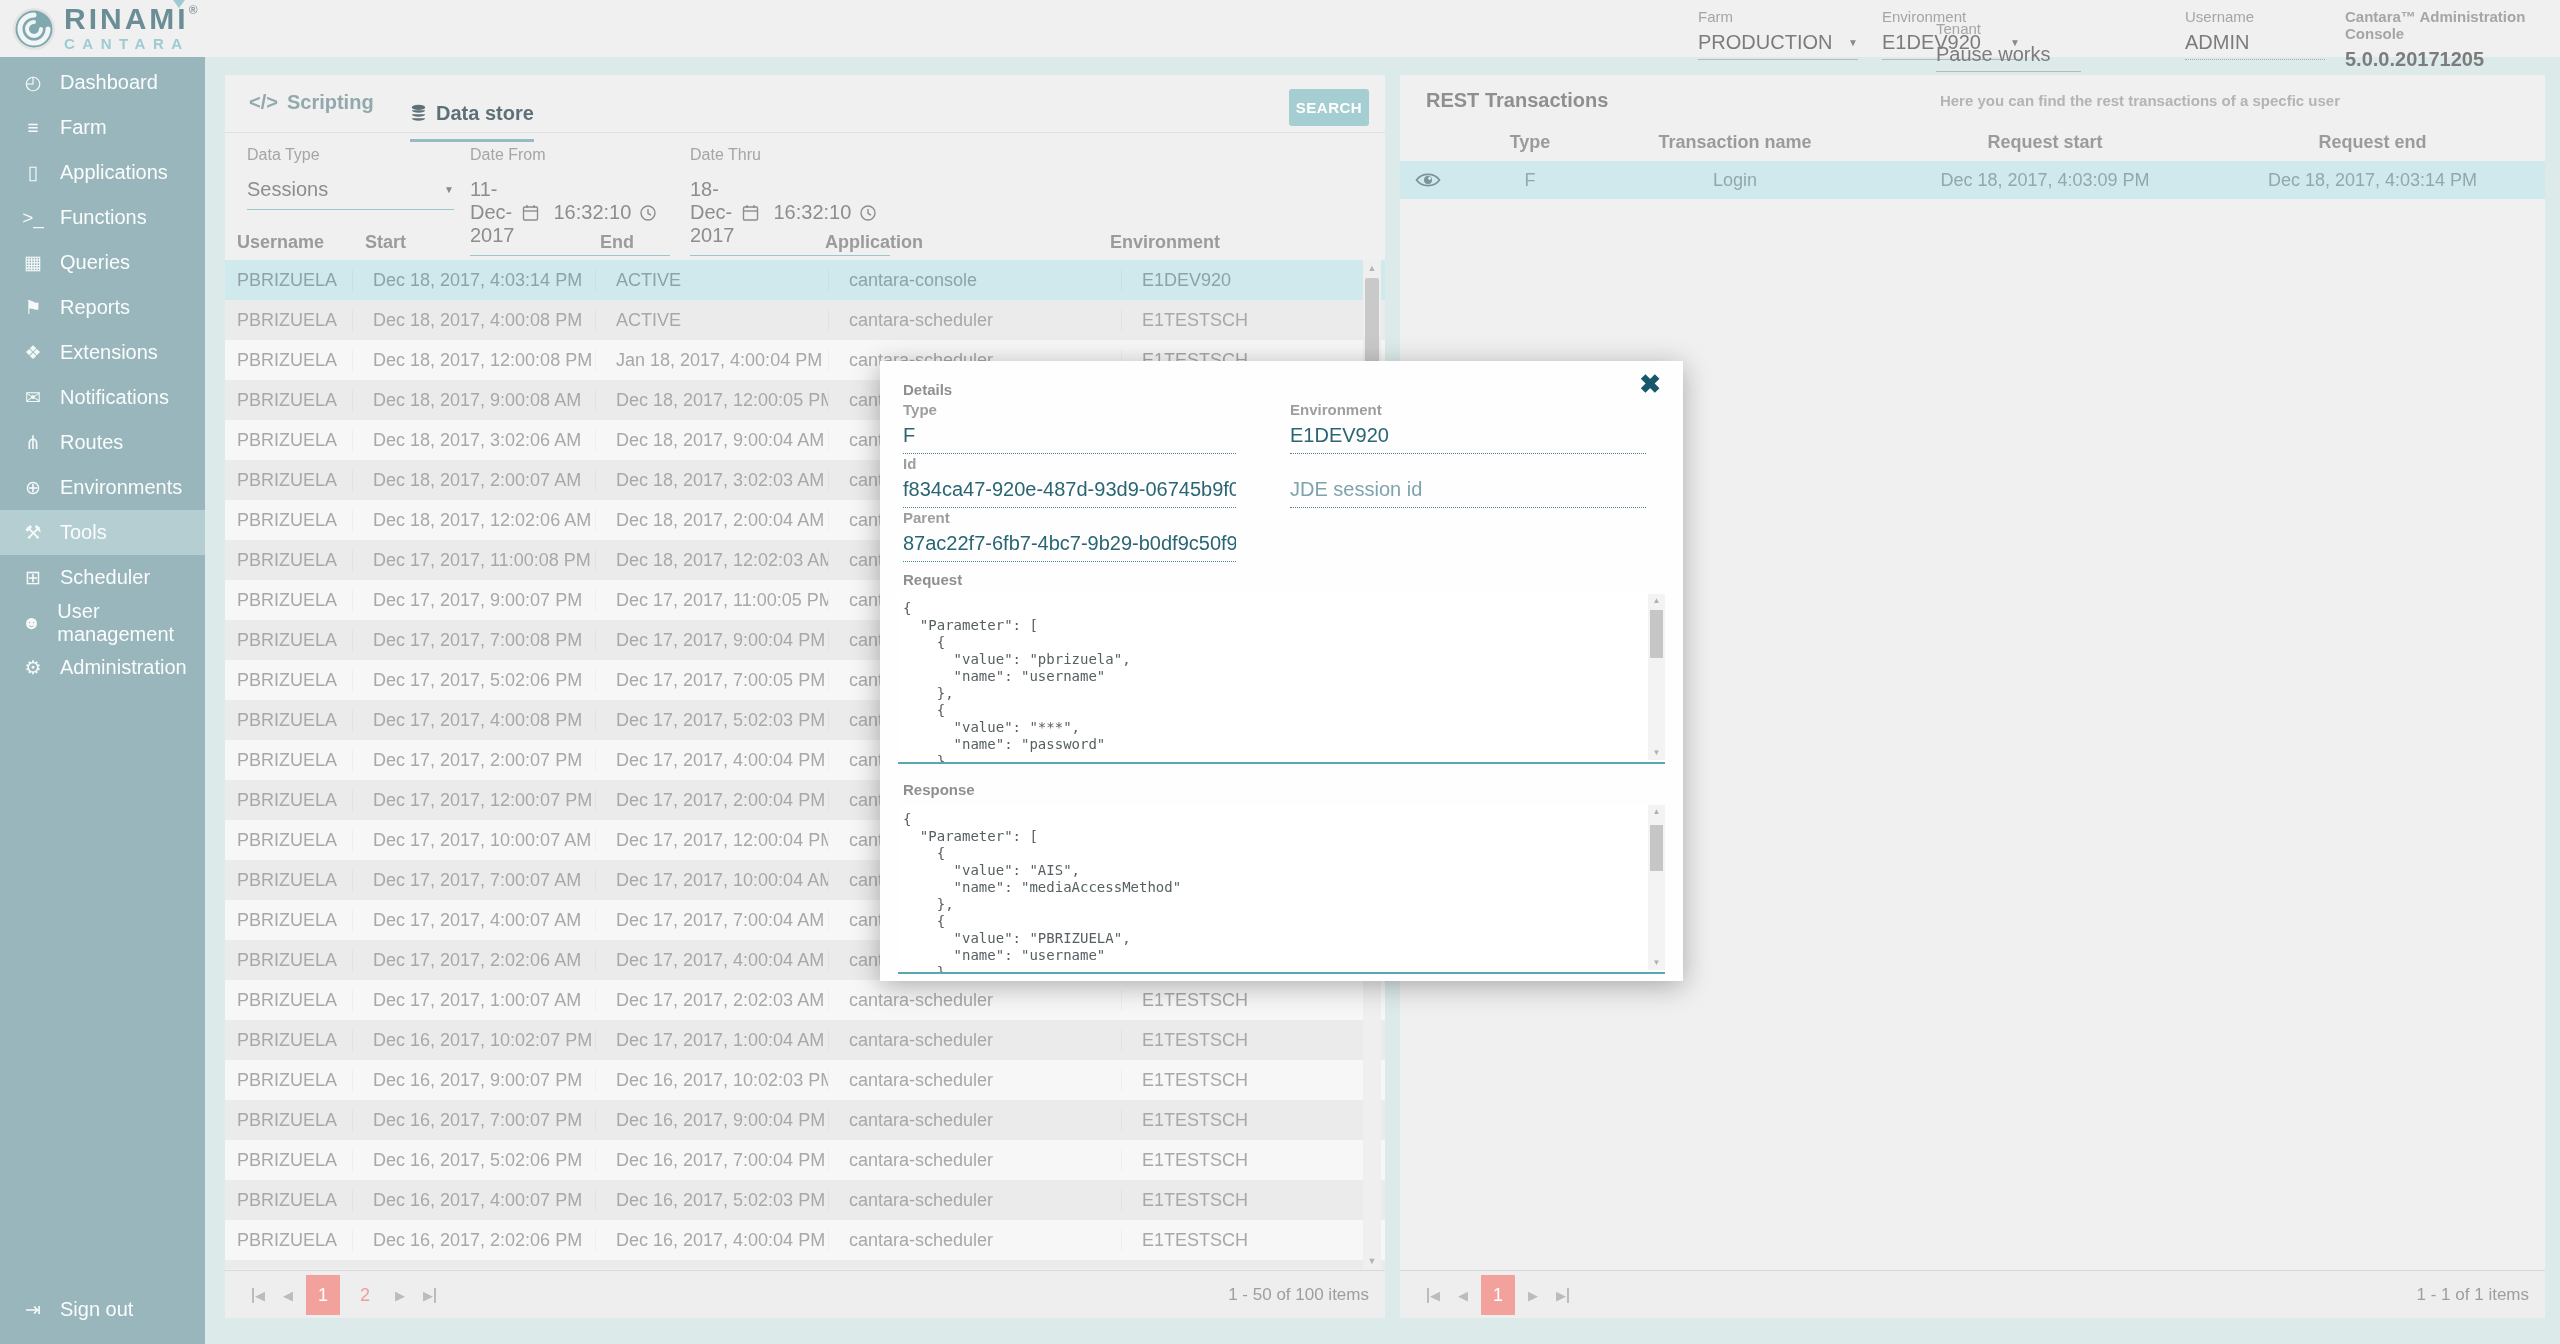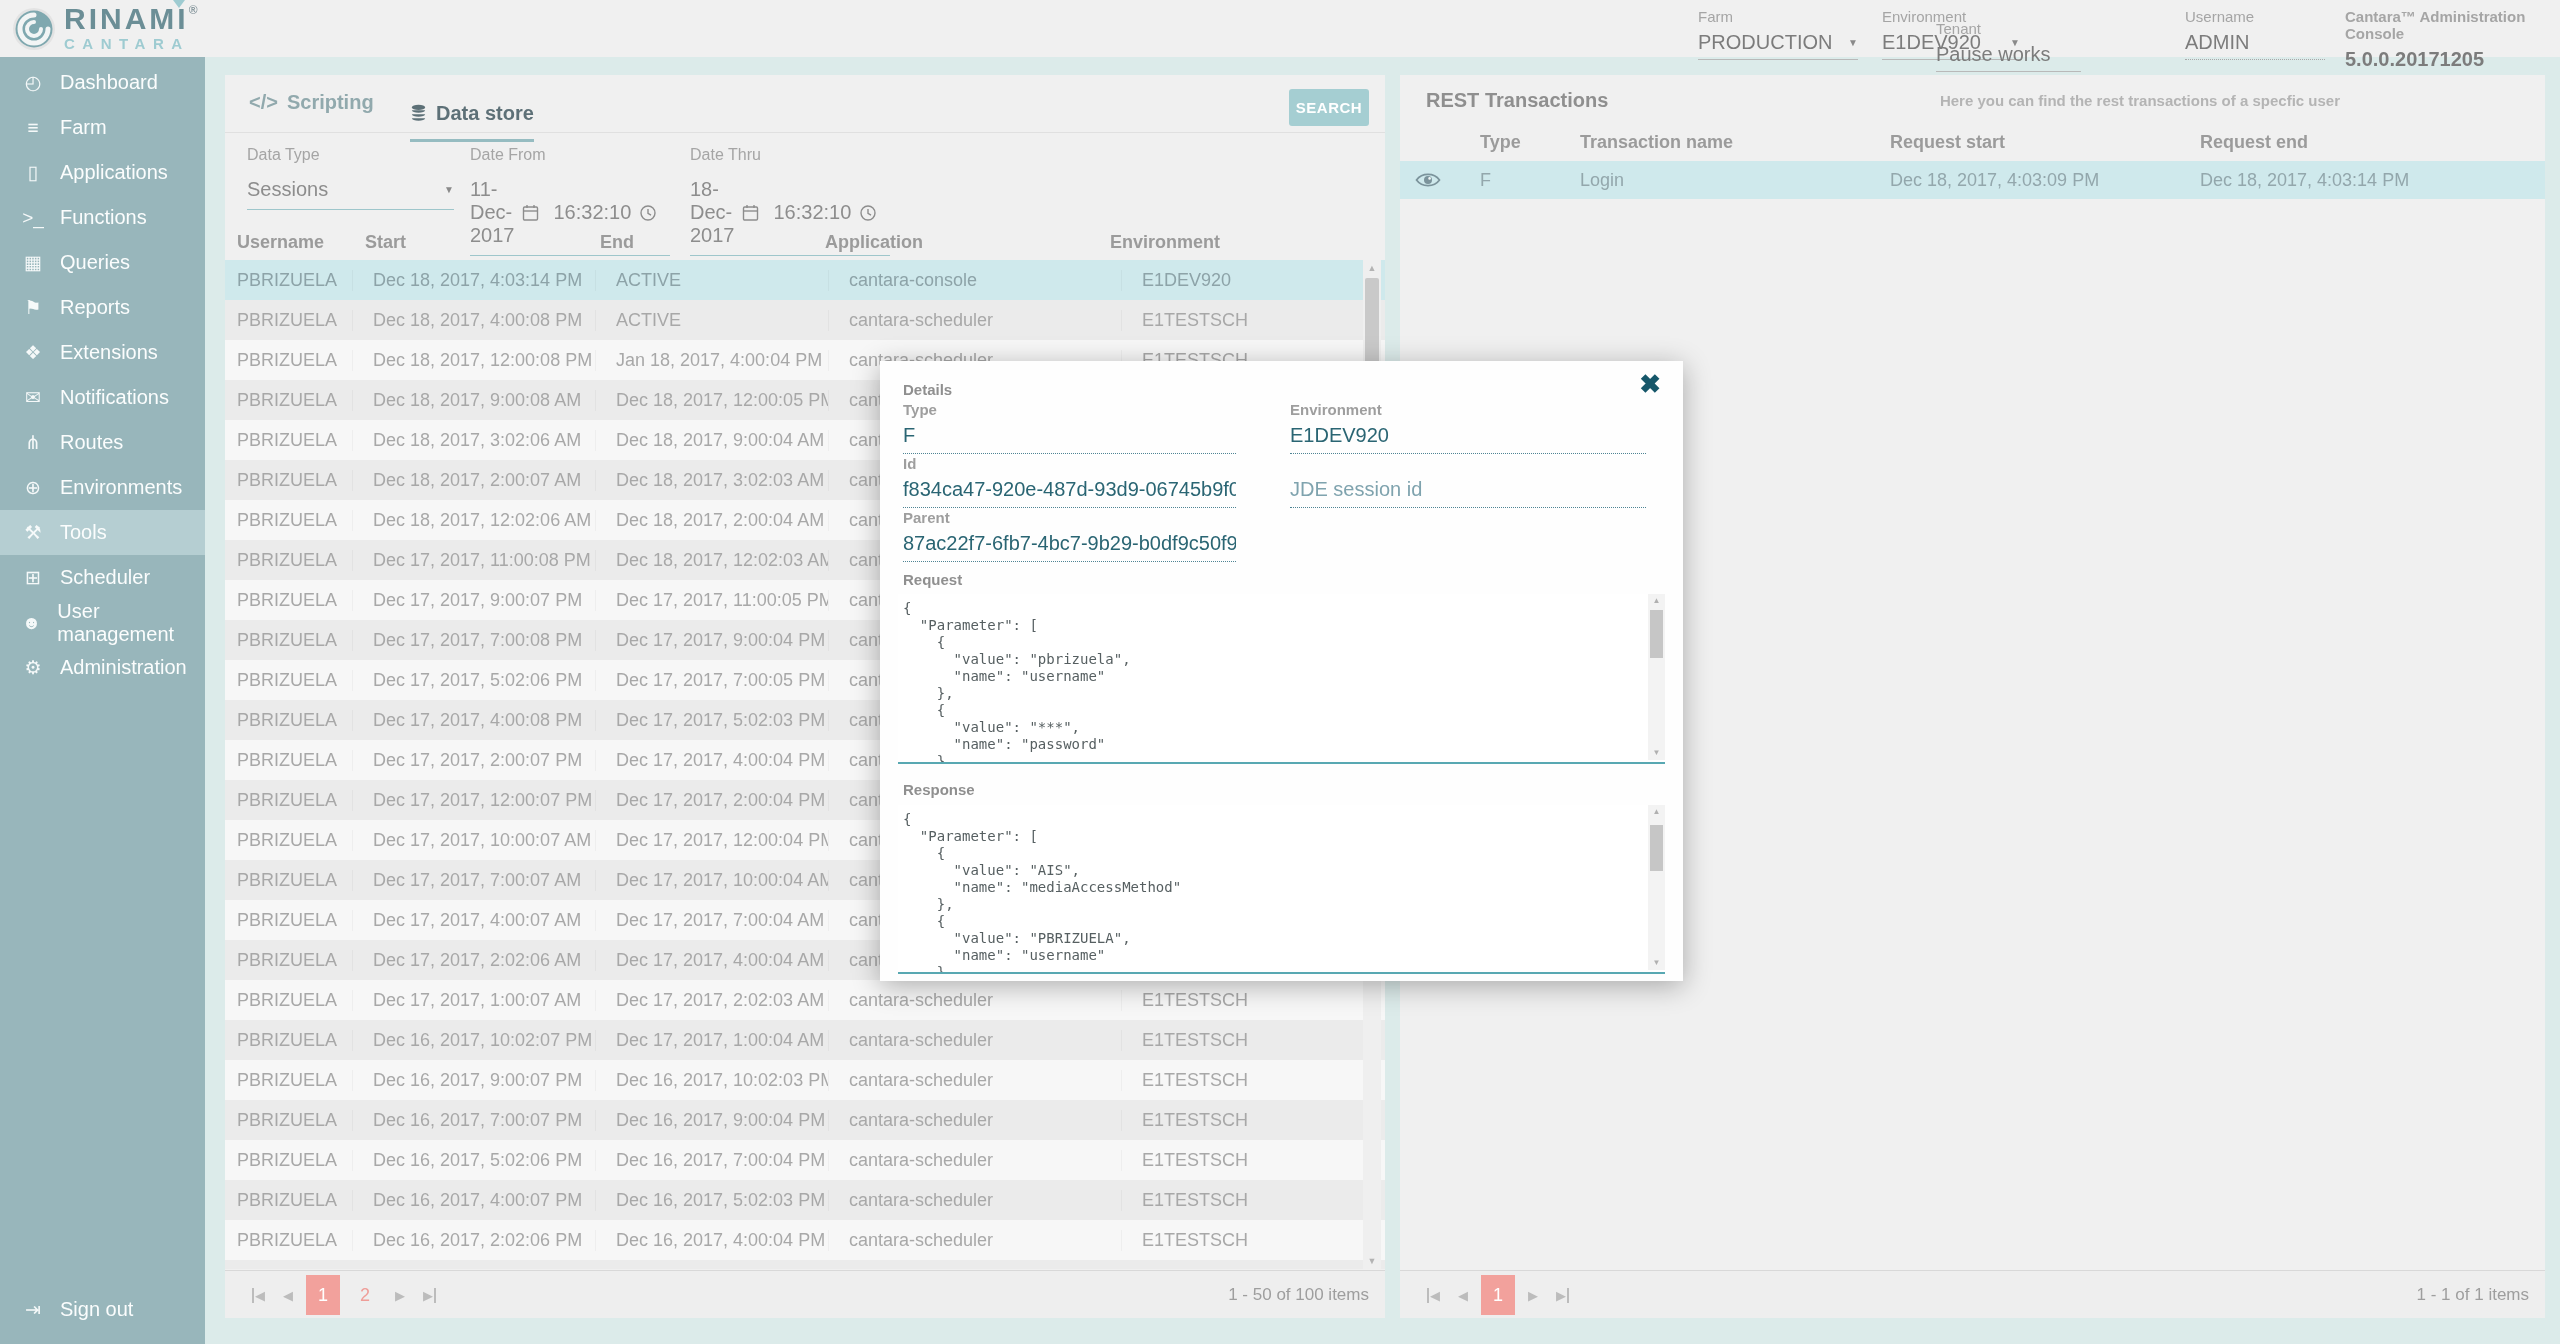--- a/index.html
+++ b/index.html
@@ -26,21 +26,21 @@
   .sidebar { position:absolute; left:0; top:57px; width:205px; height:1287px; background:#98b6bb; }
   .side-item { height:45px; display:flex; align-items:center; color:#fbfdfd; font-size:20px; cursor:pointer; }
   .side-item .s-icon { width:26px; margin-left:20px; margin-right:14px; text-align:center; font-size:19px; opacity:.95; }
   .side-item.selected { background:#b5ced2; }
   .side-items { position:absolute; top:3px; left:0; right:0; }
   .sign-out { position:absolute; bottom:12px; left:0; right:0; }
 
   
   .panel { position:absolute; background:#f0f0f0; }
   .main-panel { left:225px; top:75px; width:1160px; height:1243px; }
-  .rest-panel { left:1400px; top:75px; width:1145px; height:1243px; }
+  .rest-panel { left:1400px; top:75px; width:1145px; height:1243px;text-align:center; }
 
   
   .tabbar { position:absolute; left:0; top:0; right:0; height:58px; border-bottom:1px solid #e0e0e0; }
   .tab { position:absolute; top:0; height:55px; display:flex; align-items:center; font-size:20px; font-weight:bold; cursor:pointer; }
   .tab .t-icon { margin-right:9px; font-weight:bold; }
   .tab-scripting { left:24px; color:#91a9ad; }
   .tab-datastore { left:185px; color:#5d7077; border-bottom:3px solid #96bcc1;margin-top:12px; }
   .search-btn { position:absolute; right:16px; top:14px; width:80px; height:37px; background:#a5ced2; color:#fff; font-size:15px; font-weight:bold; letter-spacing:.5px; border:none; border-radius:3px; cursor:pointer; }
 
   

